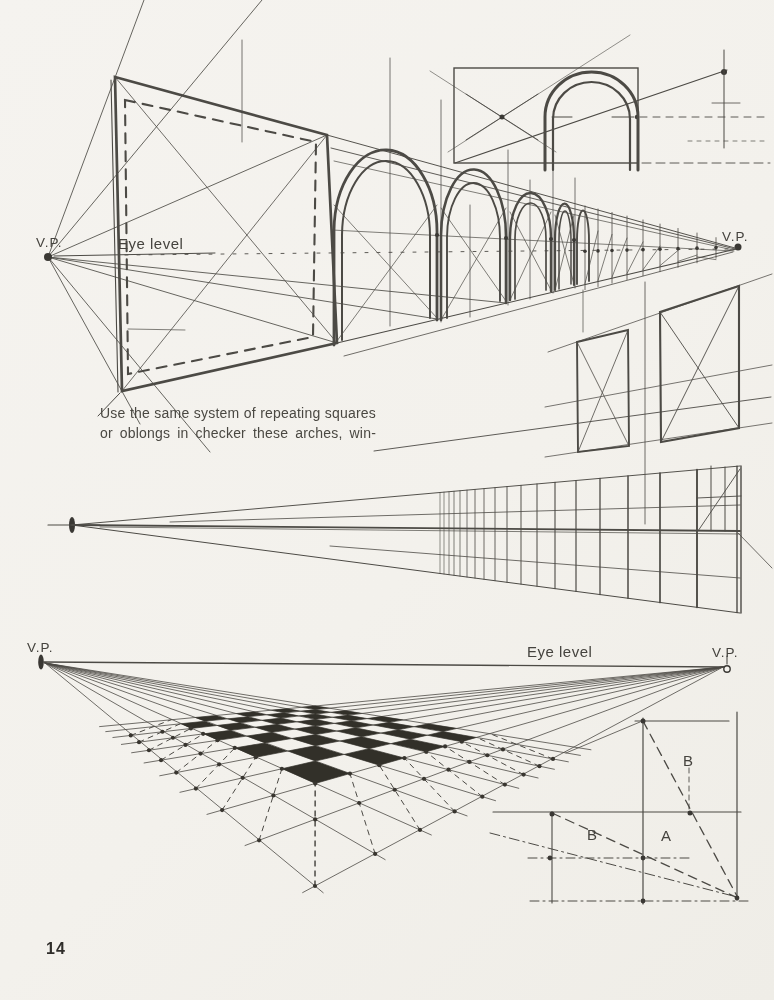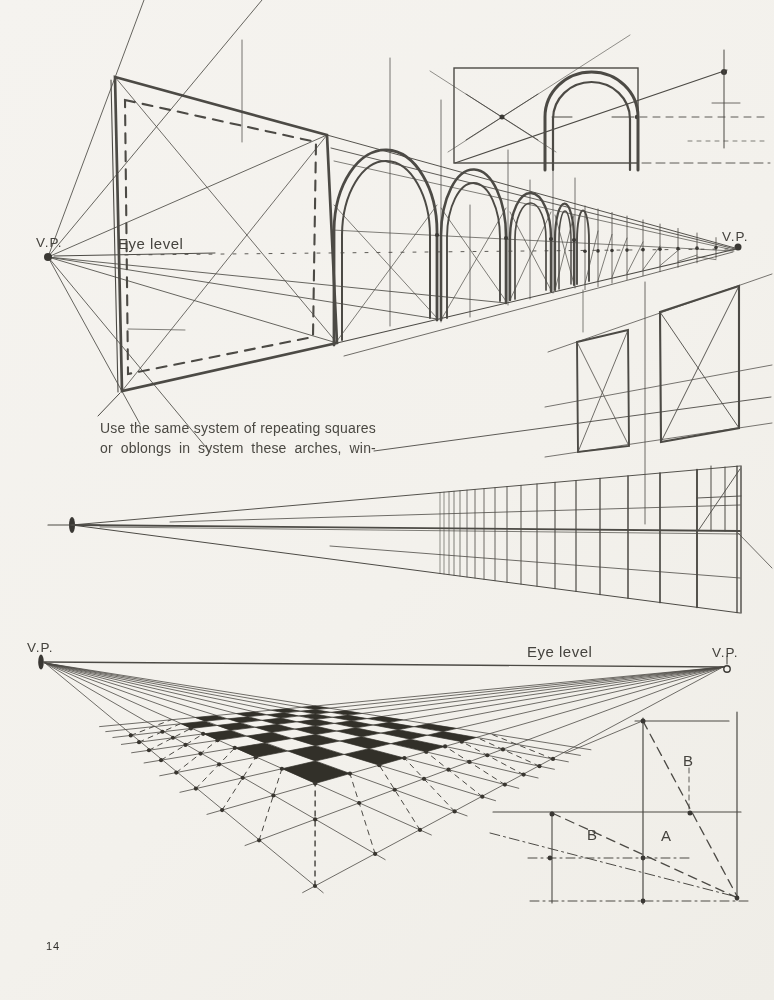--- a/index.html
+++ b/index.html
@@ -7,27 +7,27 @@
     position:relative; width:774px; height:1000px; overflow:hidden;
     background:linear-gradient(135deg,#f5f3ef 0%,#f3f1ec 55%,#efede7 100%);
     font-family:"Liberation Sans", sans-serif; color:#46443f;
   }
   svg{position:absolute;left:0;top:0;}
   svg line, svg path, svg polyline, svg rect{stroke:#4c4a45;fill:none;stroke-linecap:round;}
   .lbl{fill:#45433e;font-family:"Liberation Sans",sans-serif;font-size:13.5px;letter-spacing:1px;}
   .lbl-big{fill:#45433e;font-family:"Liberation Sans",sans-serif;font-size:15px;letter-spacing:0.5px;}
   .lbl-letter{fill:#45433e;font-family:"Liberation Sans",sans-serif;font-size:15px;}
   .caption{
-    position:absolute; left:100px; top:419px; width:276px;
+    position:absolute; left:100px; top:404px; width:276px;
     font-size:14px; line-height:19.5px; color:#4a4842; letter-spacing:0.2px;
   }
   .caption .just{text-align:justify; text-align-last:justify;}
   .page-number{
     position:absolute; left:46px; top:940px;
-    font-size:11px; font-weight:normal; color:#2f2d2a; letter-spacing:1px;
+    font-size:16px; font-weight:bold; color:#2f2d2a; letter-spacing:1px;
   }
 </style>
 </head>
 <body>
 
 <div class="page">
 
 <svg id="art" width="774" height="1000" viewBox="0 0 774 1000">
 
   <g>
@@ -368,18 +368,18 @@
   <text x="527" y="657" class="lbl-big">Eye level</text>
   <text x="712" y="657" class="lbl">V.P.</text>
 
   <text x="683" y="766" class="lbl-letter">B</text>
   <text x="587" y="840" class="lbl-letter">B</text>
   <text x="661" y="841" class="lbl-letter">A</text>
 </svg>
 
 <div class="caption">
   <div class="just">Use the same system of repeating squares</div>
-  <div class="just">or oblongs in system these arches, win-</div>
+  <div class="just">or oblongs in checker these arches, win-</div>
 </div>
 
 <div class="page-number">14</div>
 
 </div>
 
 </body></html>

